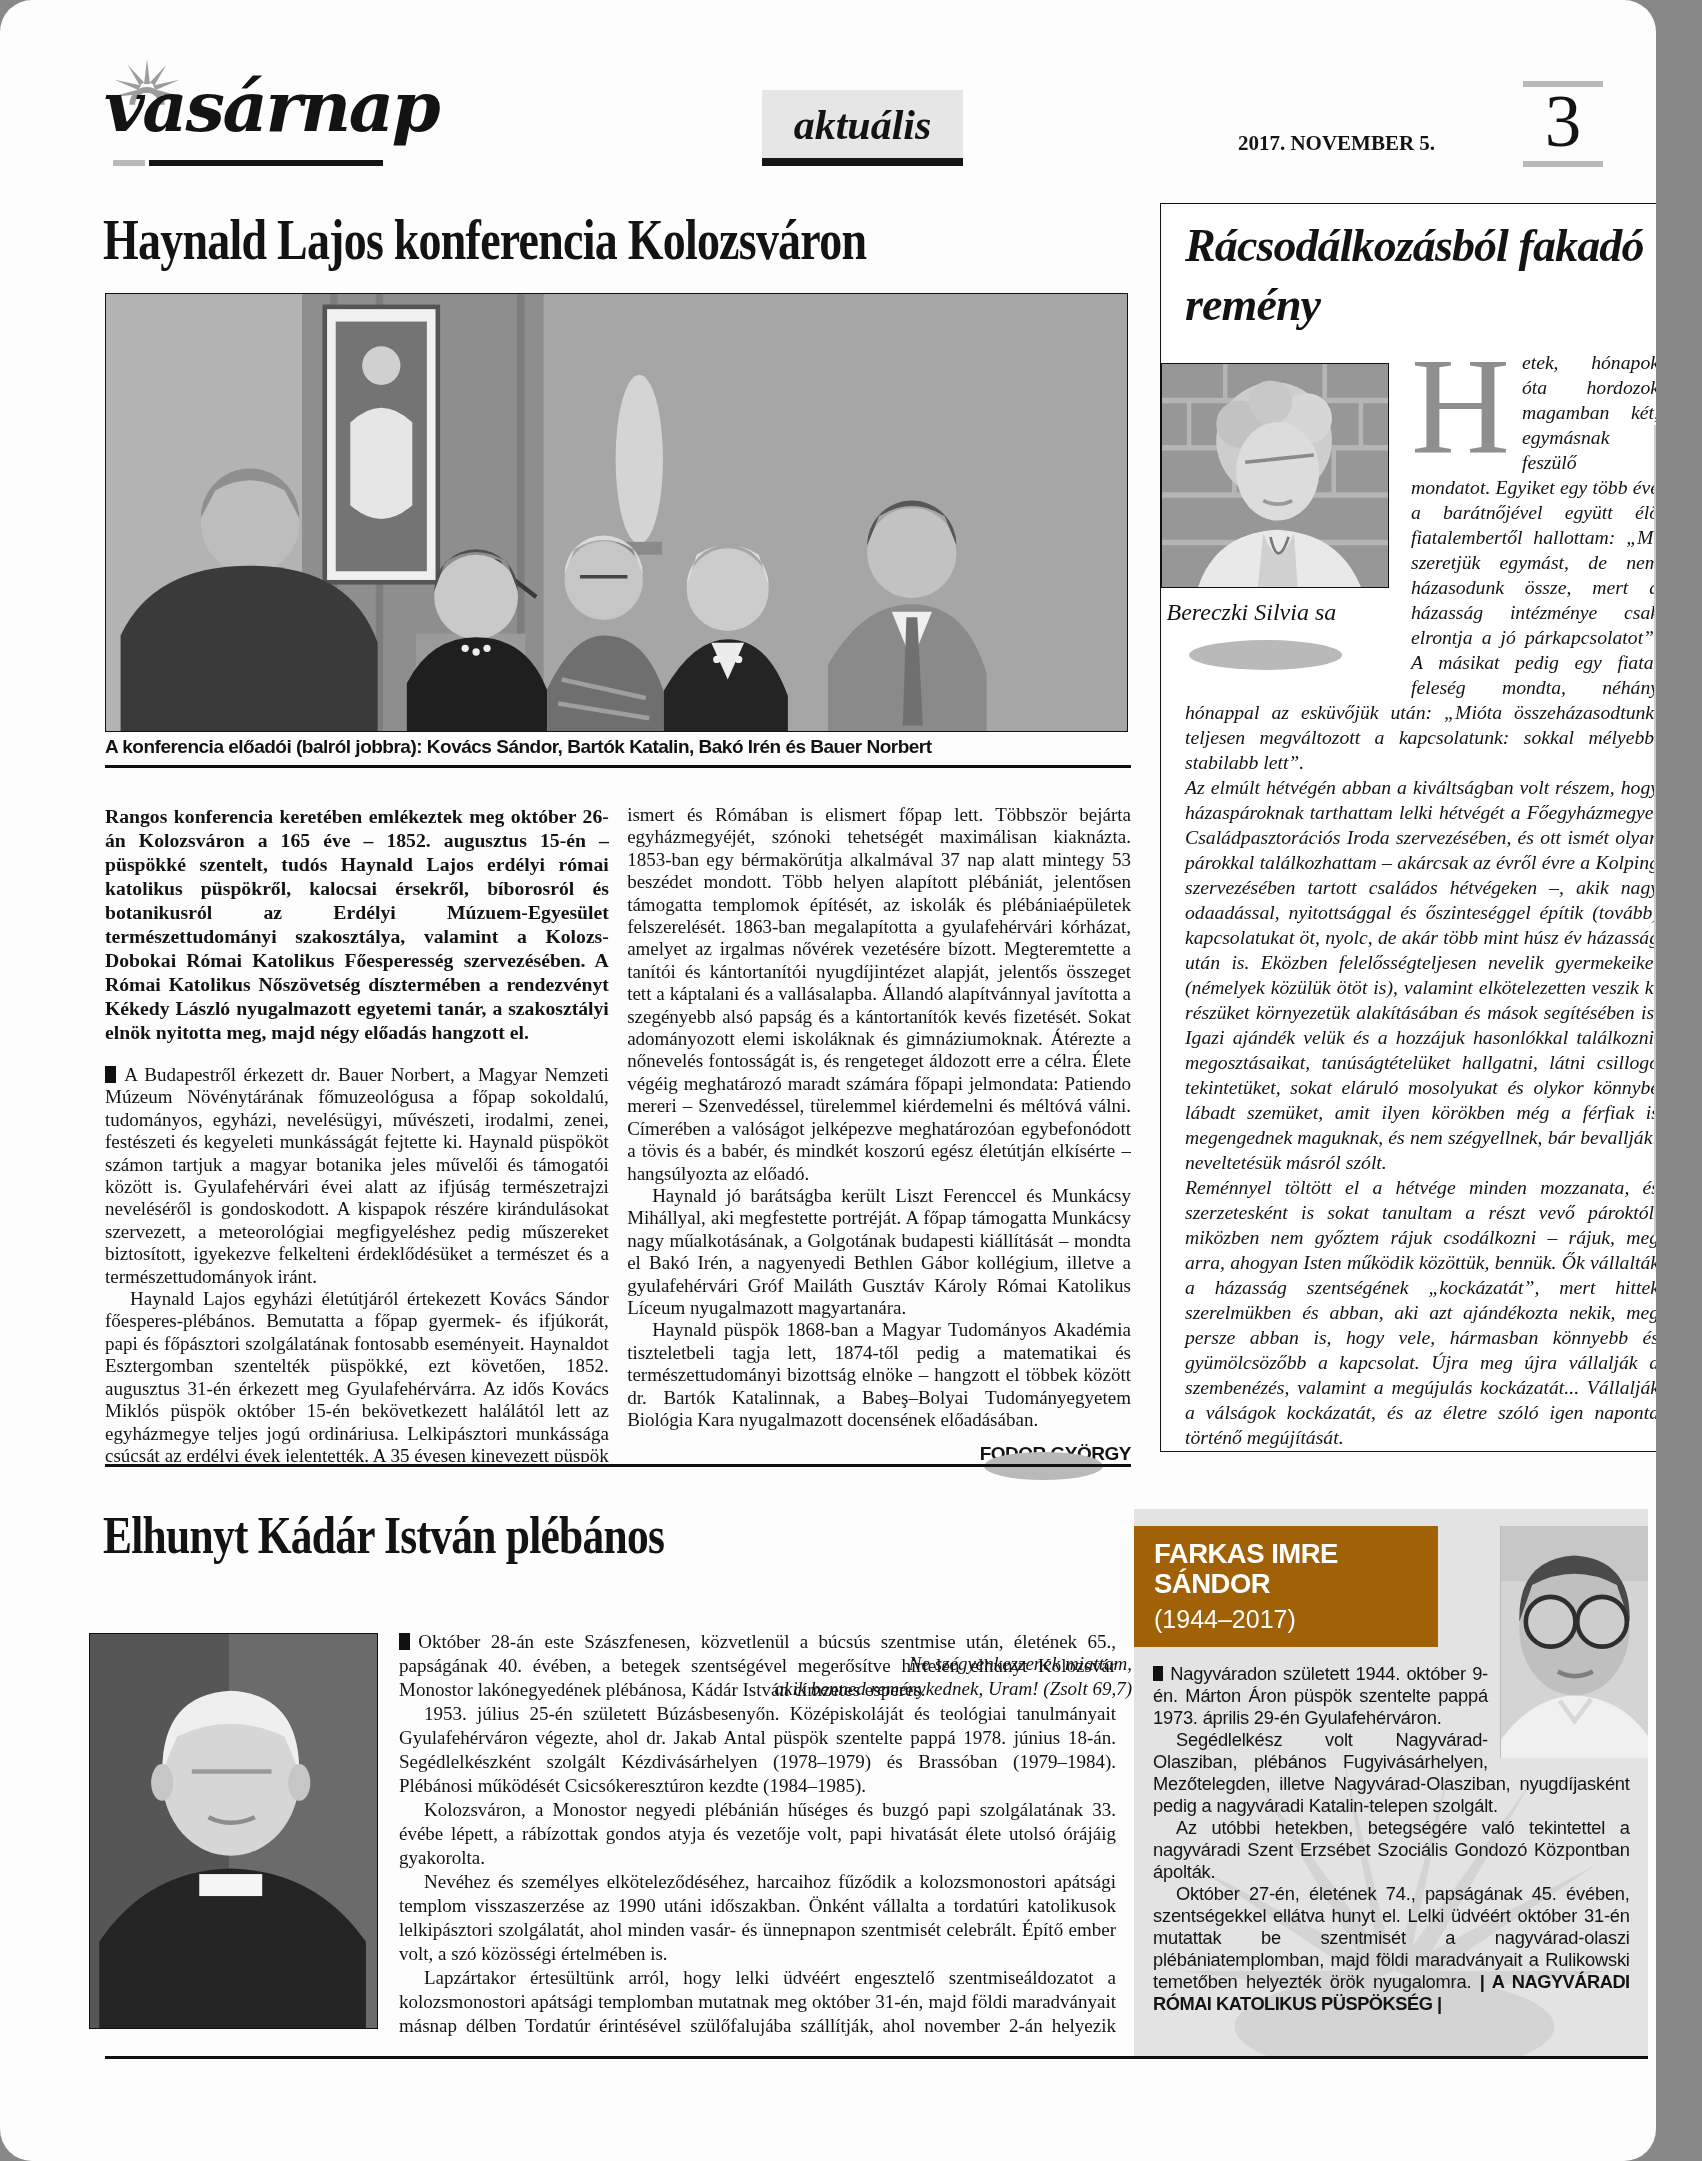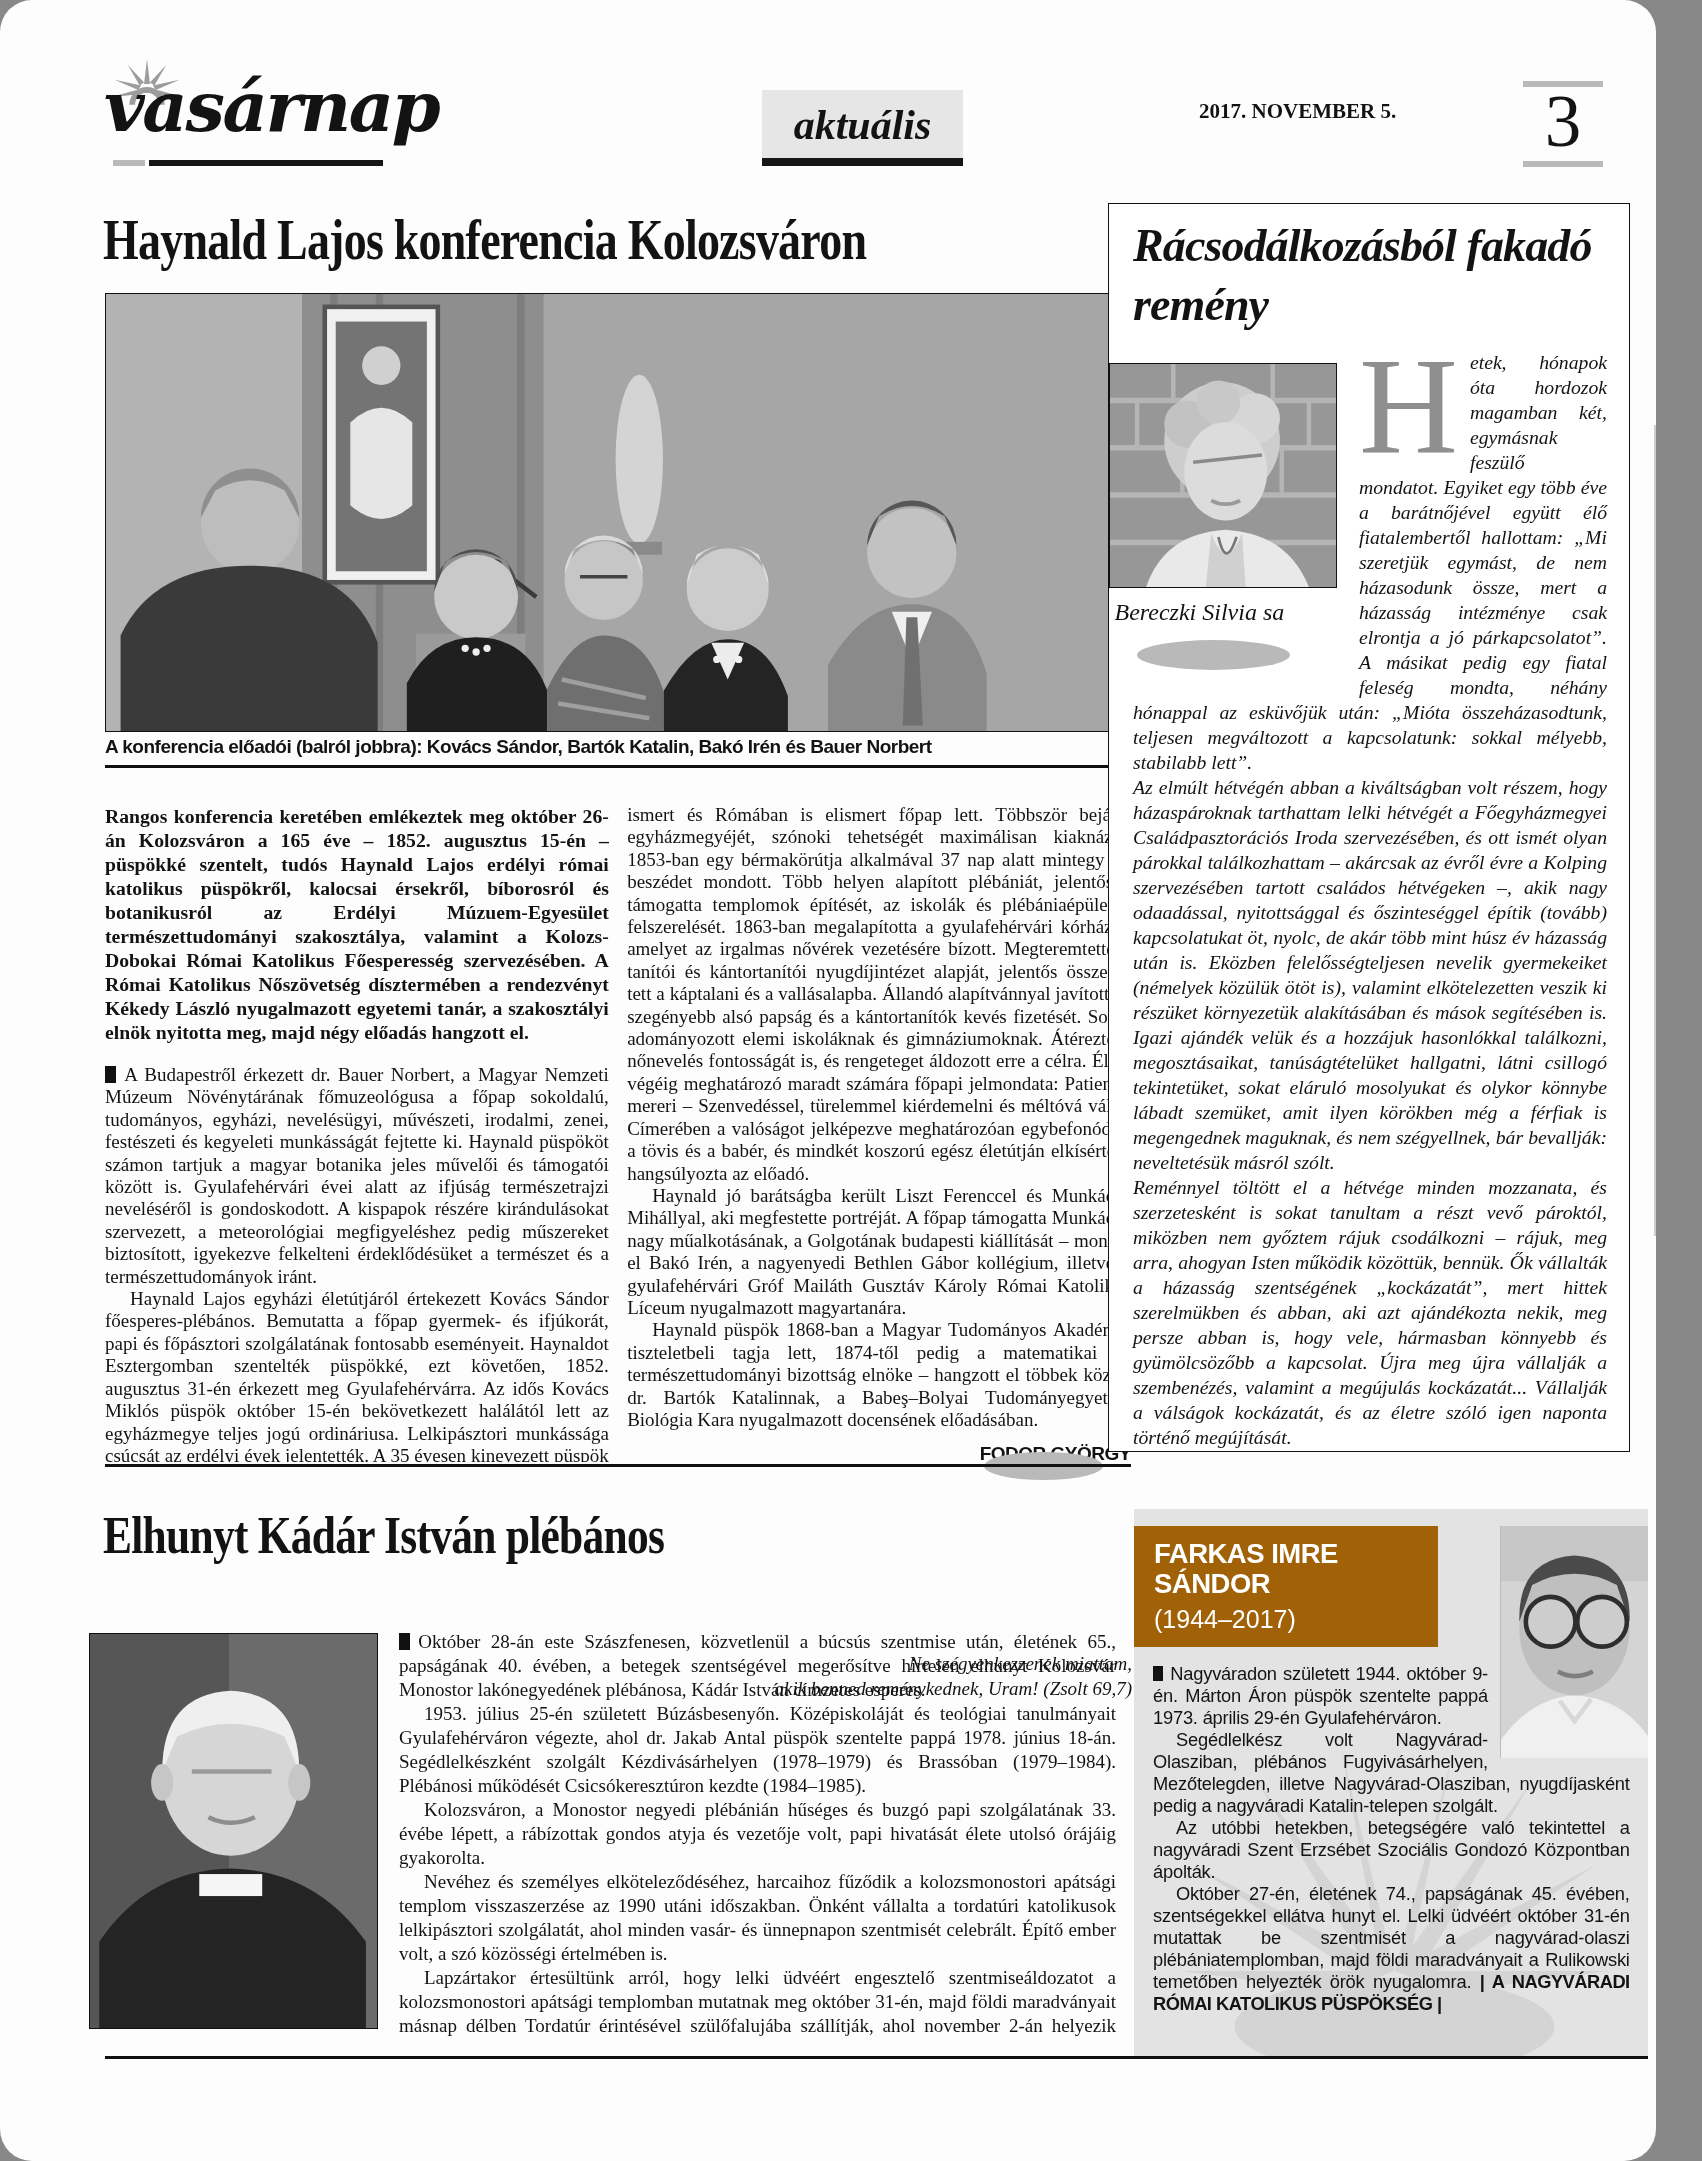--- a/index.html
+++ b/index.html
@@ -9,21 +9,21 @@
 
   
   .logo{left:104px;top:72px;font:italic 700 70px/1 "DejaVu Serif",serif;letter-spacing:-2.3px;z-index:2;}
   .logo-sun{left:108px;top:59px;width:78px;height:59px;z-index:1;}
   .logo-bar-gray{left:113px;top:160px;width:32px;height:6.4px;background:#b9b9b9;}
   .logo-bar-black{left:149px;top:160px;width:234px;height:6.4px;background:#161616;}
   .section-tab{left:762px;top:90px;width:201px;height:69px;background:#e6e6e6;
                display:flex;align-items:center;justify-content:center;
                font:italic 700 42px/1 "Liberation Serif",serif;}
   .section-tab-bar{left:762px;top:158px;width:201px;height:8.2px;background:#161616;}
-  .issue-date{left:1199px;top:101px;width:275px;text-align:left;
+  .issue-date{left:1199px;top:133px;width:275px;text-align:center;
               font:700 21px/1 "Liberation Serif",serif;letter-spacing:0px;}
   .pageno-bar-top{left:1523px;top:81px;width:80px;height:6px;background:#b9b9b9;}
   .pageno{left:1523px;top:85px;width:80px;text-align:center;font:400 73px/1 "Liberation Serif",serif;}
   .pageno-bar-bot{left:1523px;top:161px;width:80px;height:6px;background:#b9b9b9;}
 
   
   .h-head{left:103px;top:211px;width:1190px;font:700 56px/1.05 "Liberation Serif",serif;
           transform:scaleX(.82);transform-origin:left top;letter-spacing:-0.9px;white-space:nowrap;}
   .h-photo{left:105px;top:293px;width:1023px;height:439px;border:1.8px solid #111;box-sizing:border-box;background:#a6a6a6;}
   .h-photo svg{display:block;width:100%;height:100%;}
@@ -33,21 +33,21 @@
   .h-col{width:504px;font:400 19px/22.4px "Liberation Serif",serif;text-align:justify;}
   .lead{font:700 19.7px/24px "Liberation Serif",serif;margin:0 0 20px 0;}
   .bp{margin:0;}
   .bp.ind{text-indent:25px;}
   .marker{display:inline-block;width:11px;height:17px;background:#111;margin-right:8.2px;vertical-align:-1.8px;}
   .byline{text-align:right;font:700 19px/1.2 "Liberation Sans",sans-serif;letter-spacing:-0.5px;margin-top:12px;}
   .h-end-ellipse{left:984px;top:1452px;width:119px;height:28px;border-radius:50%;background:#b9b9b9;z-index:1;}
   .h-end-rule{left:105px;top:1464px;width:1026px;height:3.2px;background:#111;z-index:2;}
 
   
-  .op-box{left:1108px;top:203px;width:522px;height:1249px;border:1.8px solid #111;box-sizing:border-box;
+  .op-box{left:1160px;top:203px;width:522px;height:1249px;border:1.8px solid #111;box-sizing:border-box;
           background:#fff;padding:12px 22px 14px 24px;overflow:hidden;}
   .op-head{font:italic 700 46px/59px "Liberation Serif",serif;letter-spacing:-0.9px;margin:0 0 15.6px 0;}
   .op-photo-wrap{float:left;width:231px;margin:13px 19px 7.3px -24px;}
   .op-photo{width:228px;height:225px;border:1.4px solid #111;box-sizing:border-box;background:#999;}
   .op-photo svg{display:block;width:100%;height:100%;}
   .op-caption{font:italic 400 24px/1.25 "Liberation Serif",serif;margin:9.2px 0 0 5.5px;}
   .op-ellipse{width:153px;height:30px;border-radius:50%;background:#b9b9b9;margin:13.7px 0 0 28px;}
   .op-text{font:italic 400 19.7px/25px "Liberation Serif",serif;text-align:justify;}
   .op-text p{margin:0;}
   .dropcap{float:left;font:400 137px/105px "Liberation Serif",serif;font-style:normal;color:#8f8f8f;

